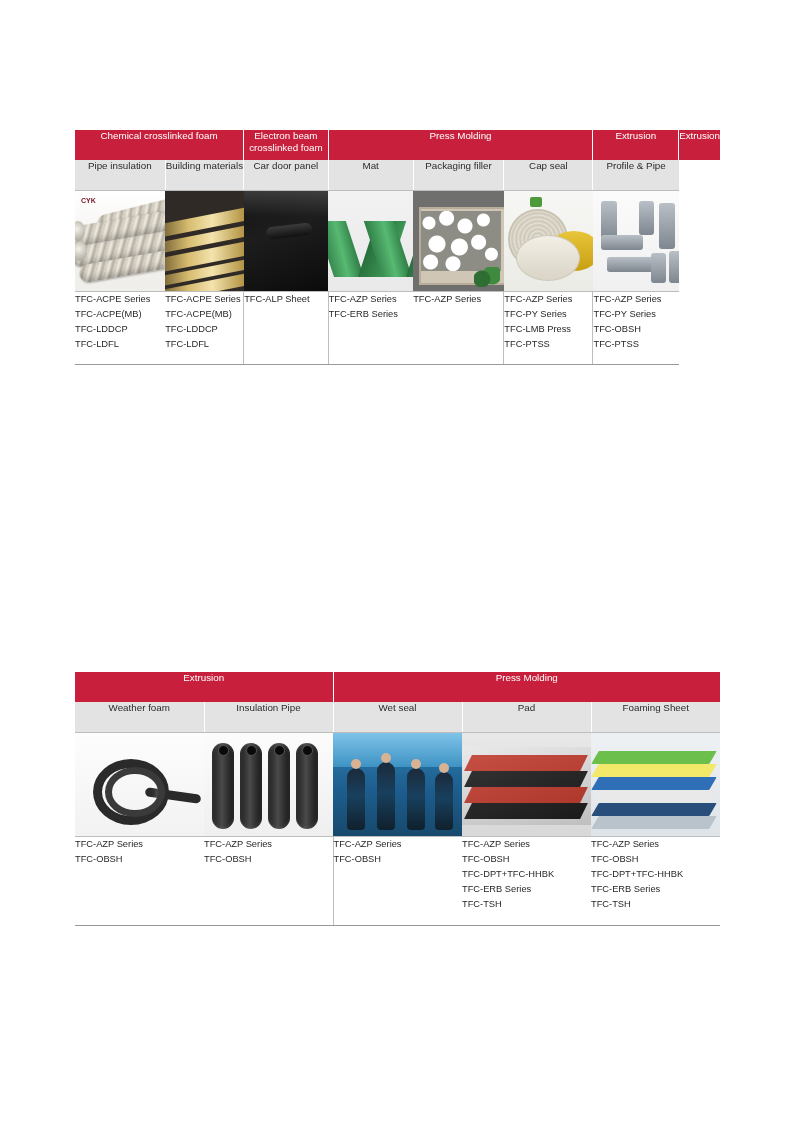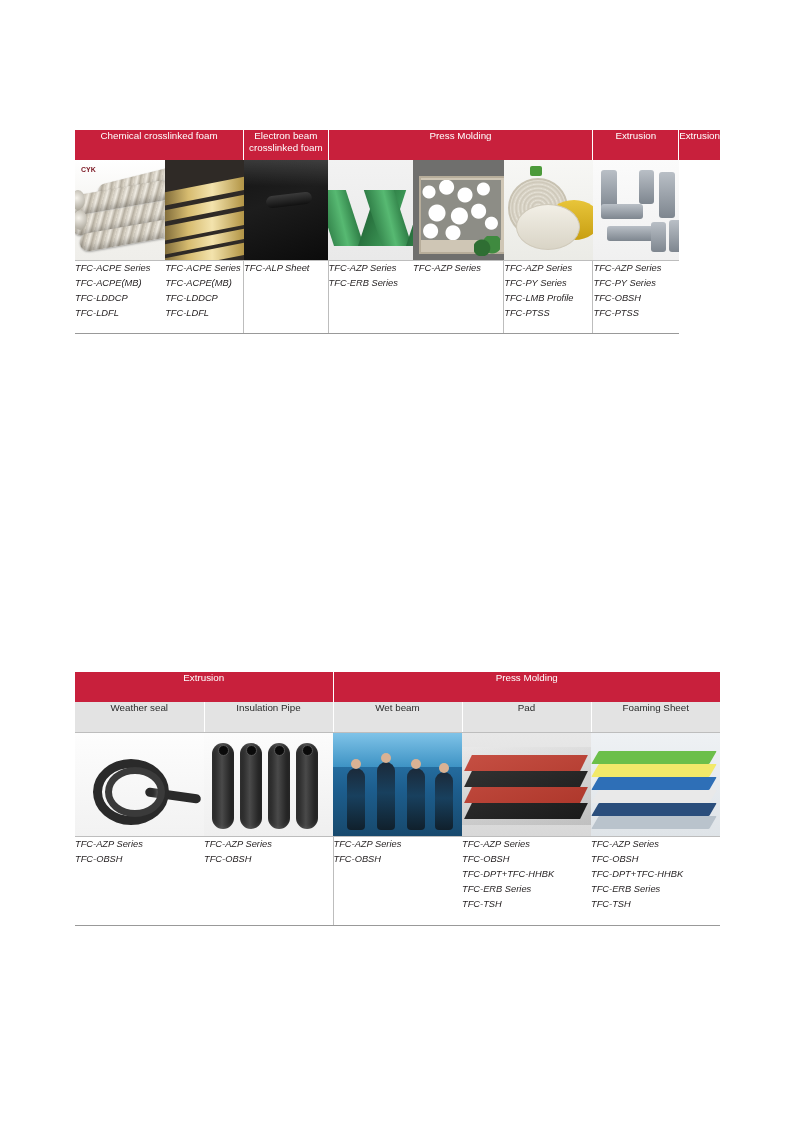--- a/index.html
+++ b/index.html
@@ -84,21 +84,21 @@
     line-height: 15px;
     font-size: 9.3px;
     color: #231f20;
     vertical-align: top;
     height: 72px;
   }
   .codecell div { white-space: nowrap; }
 
   .vline-left { border-left: 1px solid #bdbdbd; }
   .topline { border-top: 1px solid #bdbdbd; }
-  .botline { border-bottom: 1px solid #999999; font-style: italic; }
+  .botline { border-bottom: 1px solid #999999; }
 
   
   .pic { position: absolute; left: 0; top: 0; right: 0; bottom: 0; }
 
   
   .pic-pipe { background: linear-gradient(180deg,#ffffff 0%, #f3f2ee 55%, #efeeea 100%); }
   .pic-pipe .hose {
     position: absolute;
     border-radius: 9px;
     background: repeating-linear-gradient(115deg,#cfc9bd 0px,#efebe2 3px,#b7b0a2 6px,#ded8cb 9px);
@@ -318,20 +318,29 @@
       </colgroup>
       <tbody>
         <tr>
           <td class="hdr-red" colspan="2">Chemical crosslinked foam</td>
           <td class="hdr-red">Electron beam crosslinked foam</td>
           <td class="hdr-red" colspan="3">Press Molding</td>
           <td class="hdr-red">Extrusion</td>
           <td class="hdr-red last">Extrusion</td>
         </tr>
         <tr>
+          <td class="hdr-grey">Pipe insulation</td>
+          <td class="hdr-grey">Building materials</td>
+          <td class="hdr-grey">Car door panel</td>
+          <td class="hdr-grey">Mat</td>
+          <td class="hdr-grey">Packaging filler</td>
+          <td class="hdr-grey">Cap seal</td>
+          <td class="hdr-grey last">Profile &amp; Pipe</td>
+        </tr>
+        <tr>
           <td class="imgcell">
             <div class="pic pic-pipe">
               <div class="hose h4"></div>
               <div class="hose h1"></div>
               <div class="hose h2"></div>
               <div class="hose h3"></div>
               <div class="cap" style="left:-4px; top:30px;"></div>
               <div class="cap" style="left:-2px; top:50px;"></div>
               <div class="logo">CYK</div>
             </div>
@@ -406,21 +415,21 @@
           <td class="codecell topline botline vline-left">
             <div>TFC-AZP Series</div>
             <div>TFC-ERB Series</div>
           </td>
           <td class="codecell topline botline">
             <div>TFC-AZP Series</div>
           </td>
           <td class="codecell topline botline vline-left">
             <div>TFC-AZP Series</div>
             <div>TFC-PY Series</div>
-            <div>TFC-LMB Profile</div>
+            <div>TFC-LMB Press</div>
             <div>TFC-PTSS</div>
           </td>
           <td class="codecell topline botline vline-left">
             <div>TFC-AZP Series</div>
             <div>TFC-PY Series</div>
             <div>TFC-OBSH</div>
             <div>TFC-PTSS</div>
           </td>
         </tr>
       </tbody>
@@ -436,23 +445,23 @@
         <col style="width:129px">
           <col style="width:129px">
           <col style="width:129px">
       </colgroup>
       <tbody>
         <tr>
           <td class="hdr-red" colspan="2">Extrusion</td>
           <td class="hdr-red last" colspan="3">Press Molding</td>
         </tr>
         <tr>
-          <td class="hdr-grey">Weather seal</td>
+          <td class="hdr-grey">Weather foam</td>
           <td class="hdr-grey">Insulation Pipe</td>
-          <td class="hdr-grey">Wet beam</td>
+          <td class="hdr-grey">Wet seal</td>
           <td class="hdr-grey">Pad</td>
           <td class="hdr-grey last">Foaming Sheet</td>
         </tr>
         <tr>
           <td class="imgcell" colspan="1">
             <div class="pic pic-ws">
               <div class="tail"></div>
               <div class="coil c1"></div>
               <div class="coil c2"></div>
             </div>

